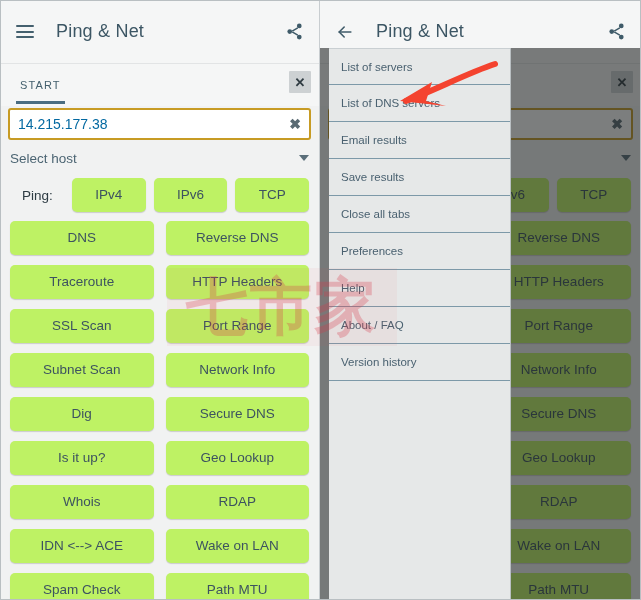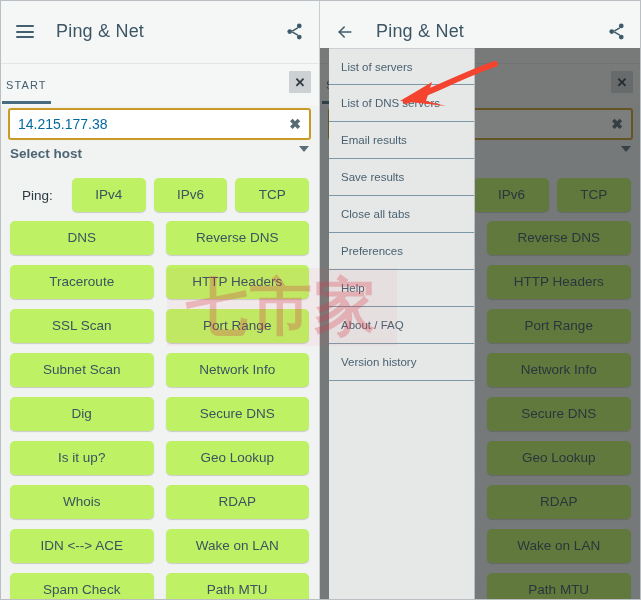--- a/index.html
+++ b/index.html
@@ -75,21 +75,21 @@
   .hamburger i:nth-child(2) { top: 5.5px; }
   .hamburger i:nth-child(3) { top: 11px; }
 
   
   .tabstrip {
     position: relative;
     height: 42px;
     background: #f5f6f6;
     display: flex;
     align-items: center;
-    padding: 0 0;
+    padding: 0 14px;
     box-sizing: border-box;
   }
   .tab {
     font-size: 11px;
     color: #44606e;
     letter-spacing: 1.1px;
     padding: 0 6px;
     position: relative;
     height: 100%;
     display: flex;
@@ -146,22 +146,22 @@
     font-size: 14px;
     font-weight: bold;
     flex: 0 0 auto;
     line-height: 1;
   }
 
   .select-row {
     margin: 6px 10px 4px 10px;
     height: 24px;
     display: flex;
+    align-items: center;
     border-bottom: 0px solid transparent;
-    font-weight: bold;
   }
   .select-label {
     flex: 1 1 auto;
     font-size: 13.5px;
     color: #4c6573;
   }
   .caret {
     width: 0; height: 0;
     border-left: 5px solid transparent;
     border-right: 5px solid transparent;
@@ -210,21 +210,21 @@
     left: 0; top: 48px;
     width: 321px;
     height: 552px;
     background: rgba(30,32,33,0.58);
     z-index: 5;
   }
   .menu {
     position: absolute;
     left: 9px;
     top: 48px;
-    width: 146px;
+    width: 182px;
     height: 552px;
     background: #e6e8e8;
     z-index: 6;
     border-right: 1px solid #b9bfc2;
     box-sizing: border-box;
   }
   .menu-item {
     height: 37px;
     display: flex;
     align-items: center;

